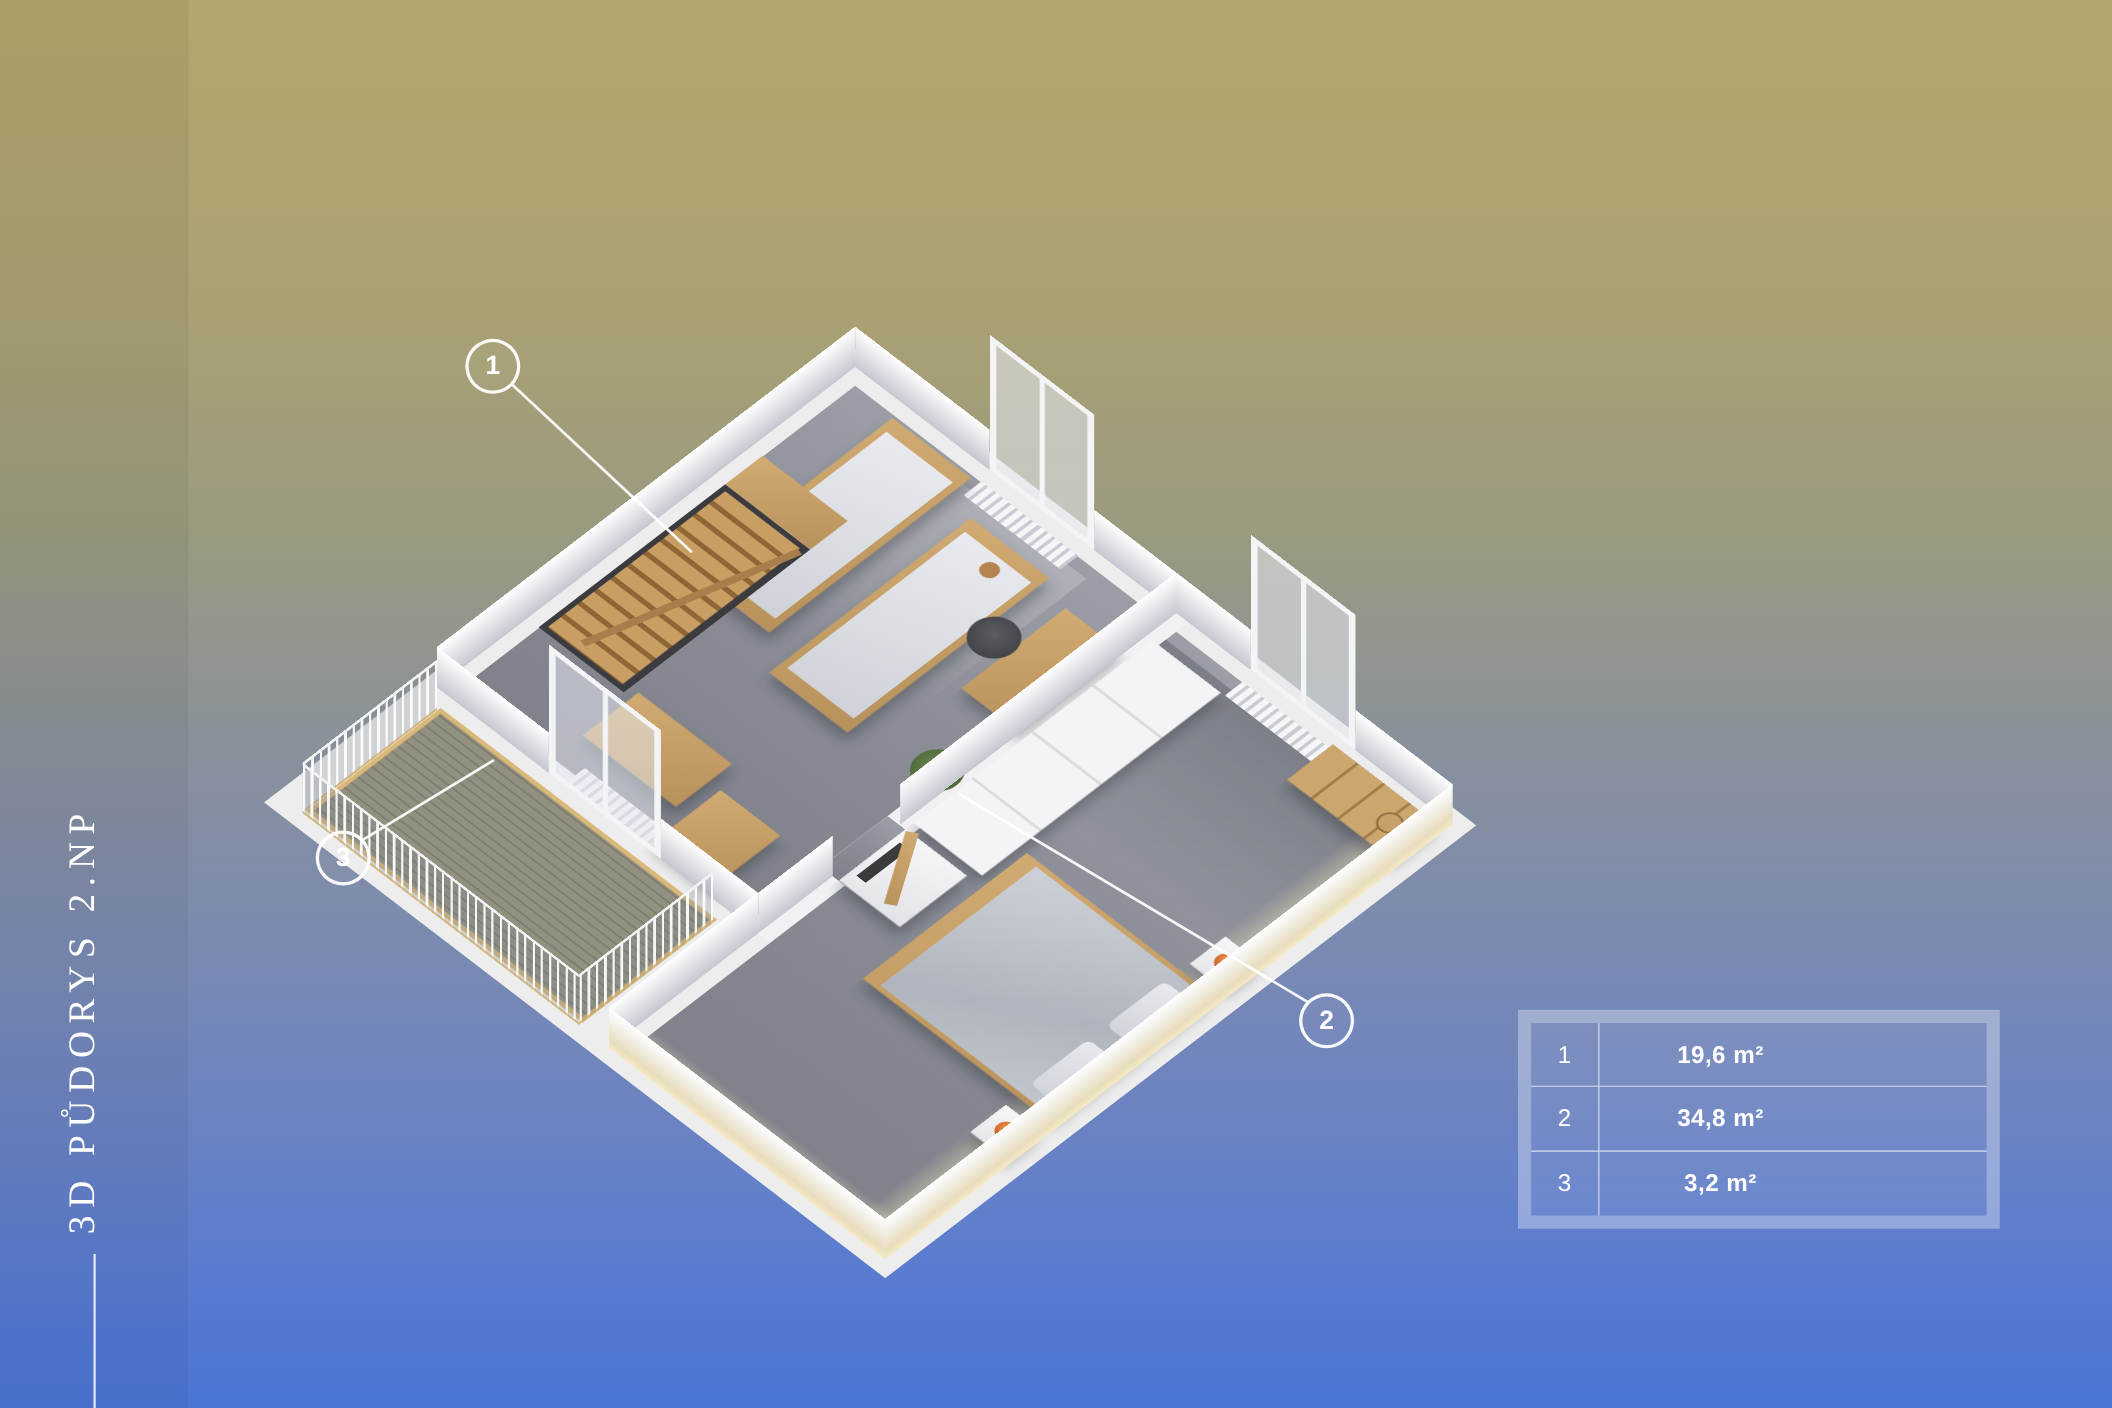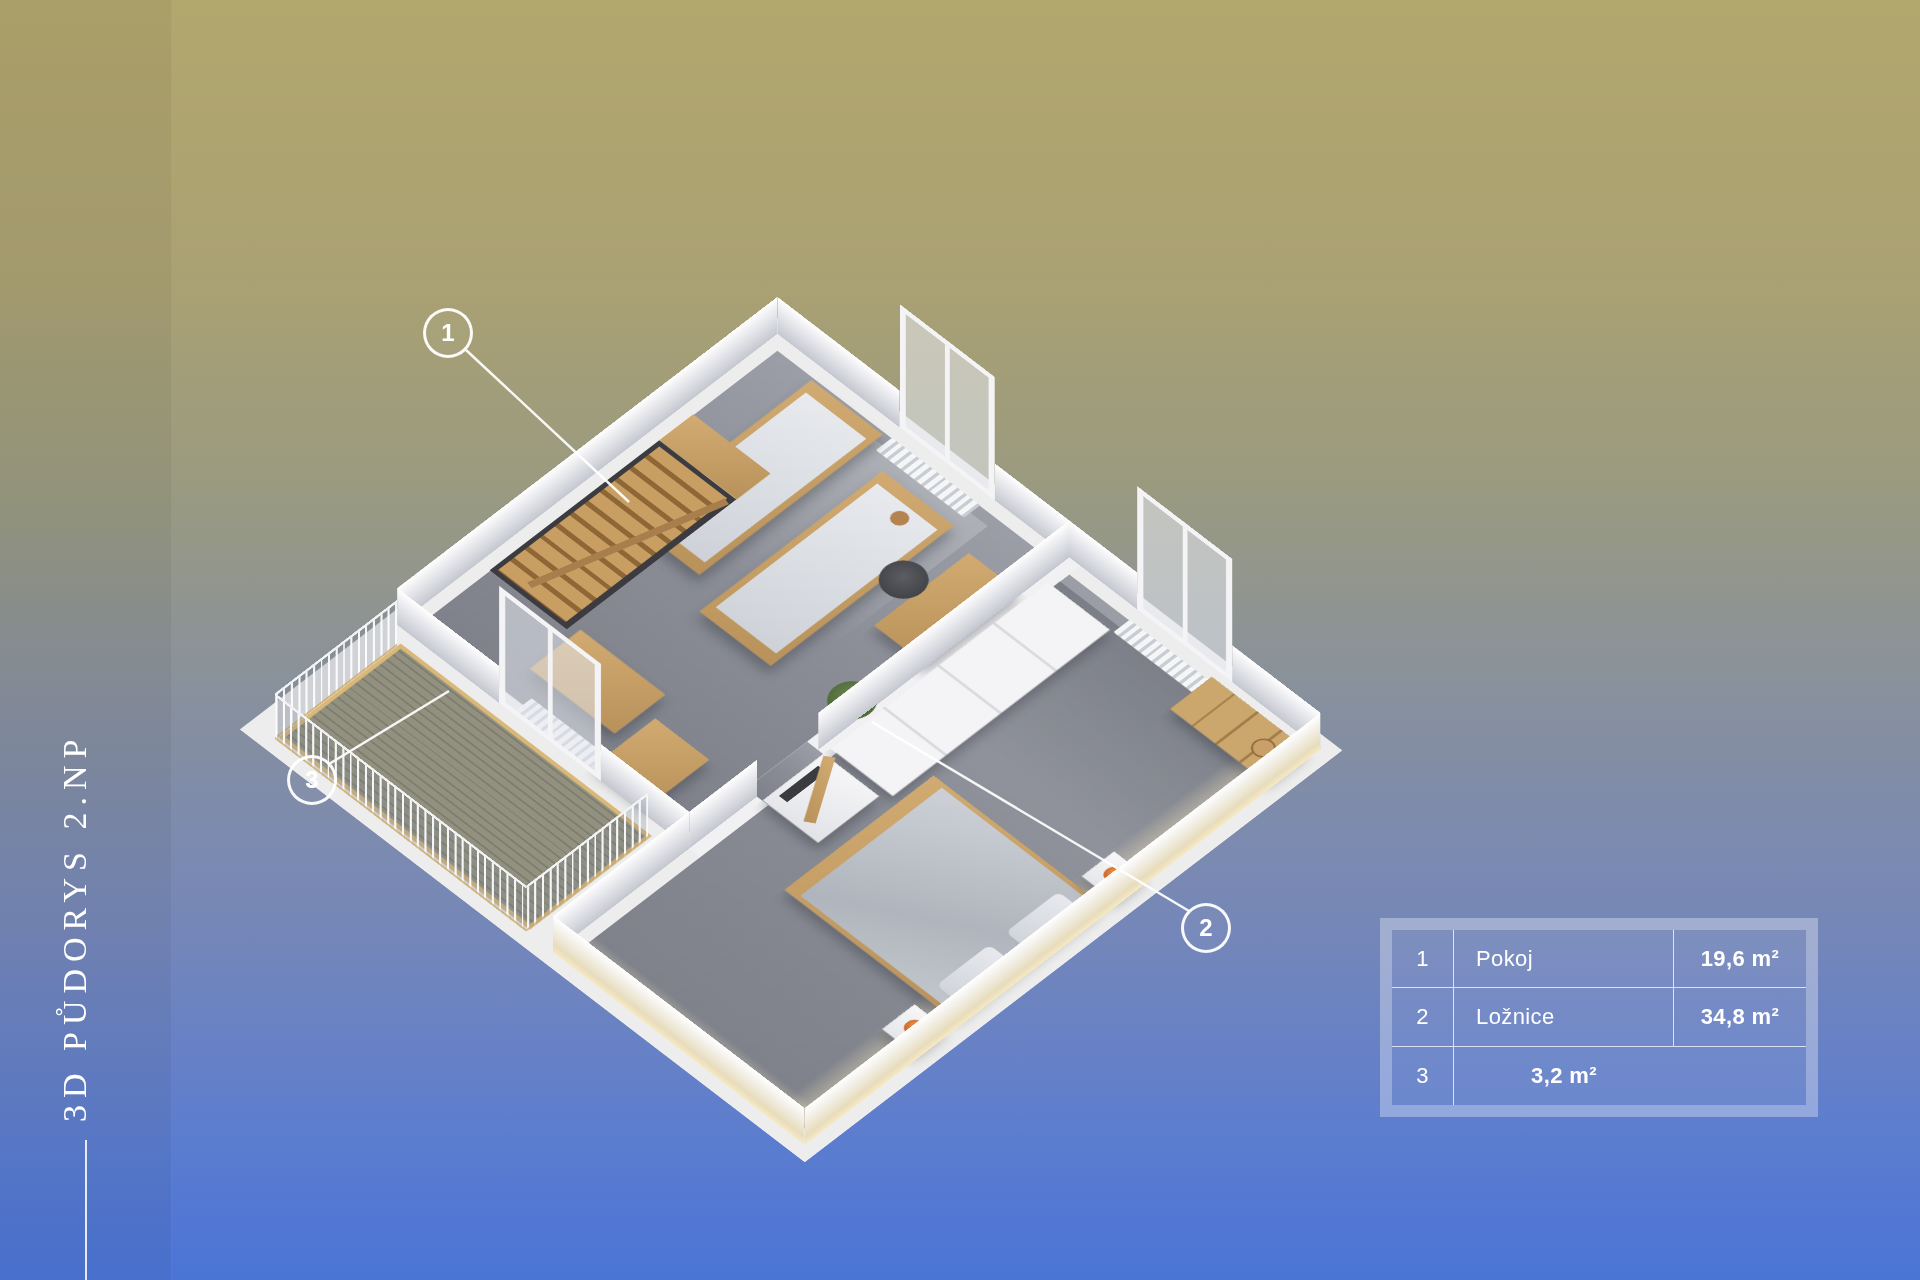--- a/index.html
+++ b/index.html
@@ -163,26 +163,24 @@
   <div class="callout" style="left:287px;top:755px;">
     <span>3</span>
   </div>
 
   <div class="vertical-title">3D PŮDORYS 2.NP</div>
   <div class="title-rule"></div>
 
   <div class="legend">
     <div class="legend-row">
       <div class="legend-cell cell-num">1</div>
-      <div class="legend-cell cell-label">Pokoj</div>
       <div class="legend-cell cell-area">19,6 m²</div>
     </div>
     <div class="legend-row">
       <div class="legend-cell cell-num">2</div>
-      <div class="legend-cell cell-label">Ložnice</div>
       <div class="legend-cell cell-area">34,8 m²</div>
     </div>
     <div class="legend-row">
       <div class="legend-cell cell-num">3</div>
       <div class="legend-cell cell-area">3,2 m²</div>
     </div>
   </div>
 </div>
 
 </body></html>

